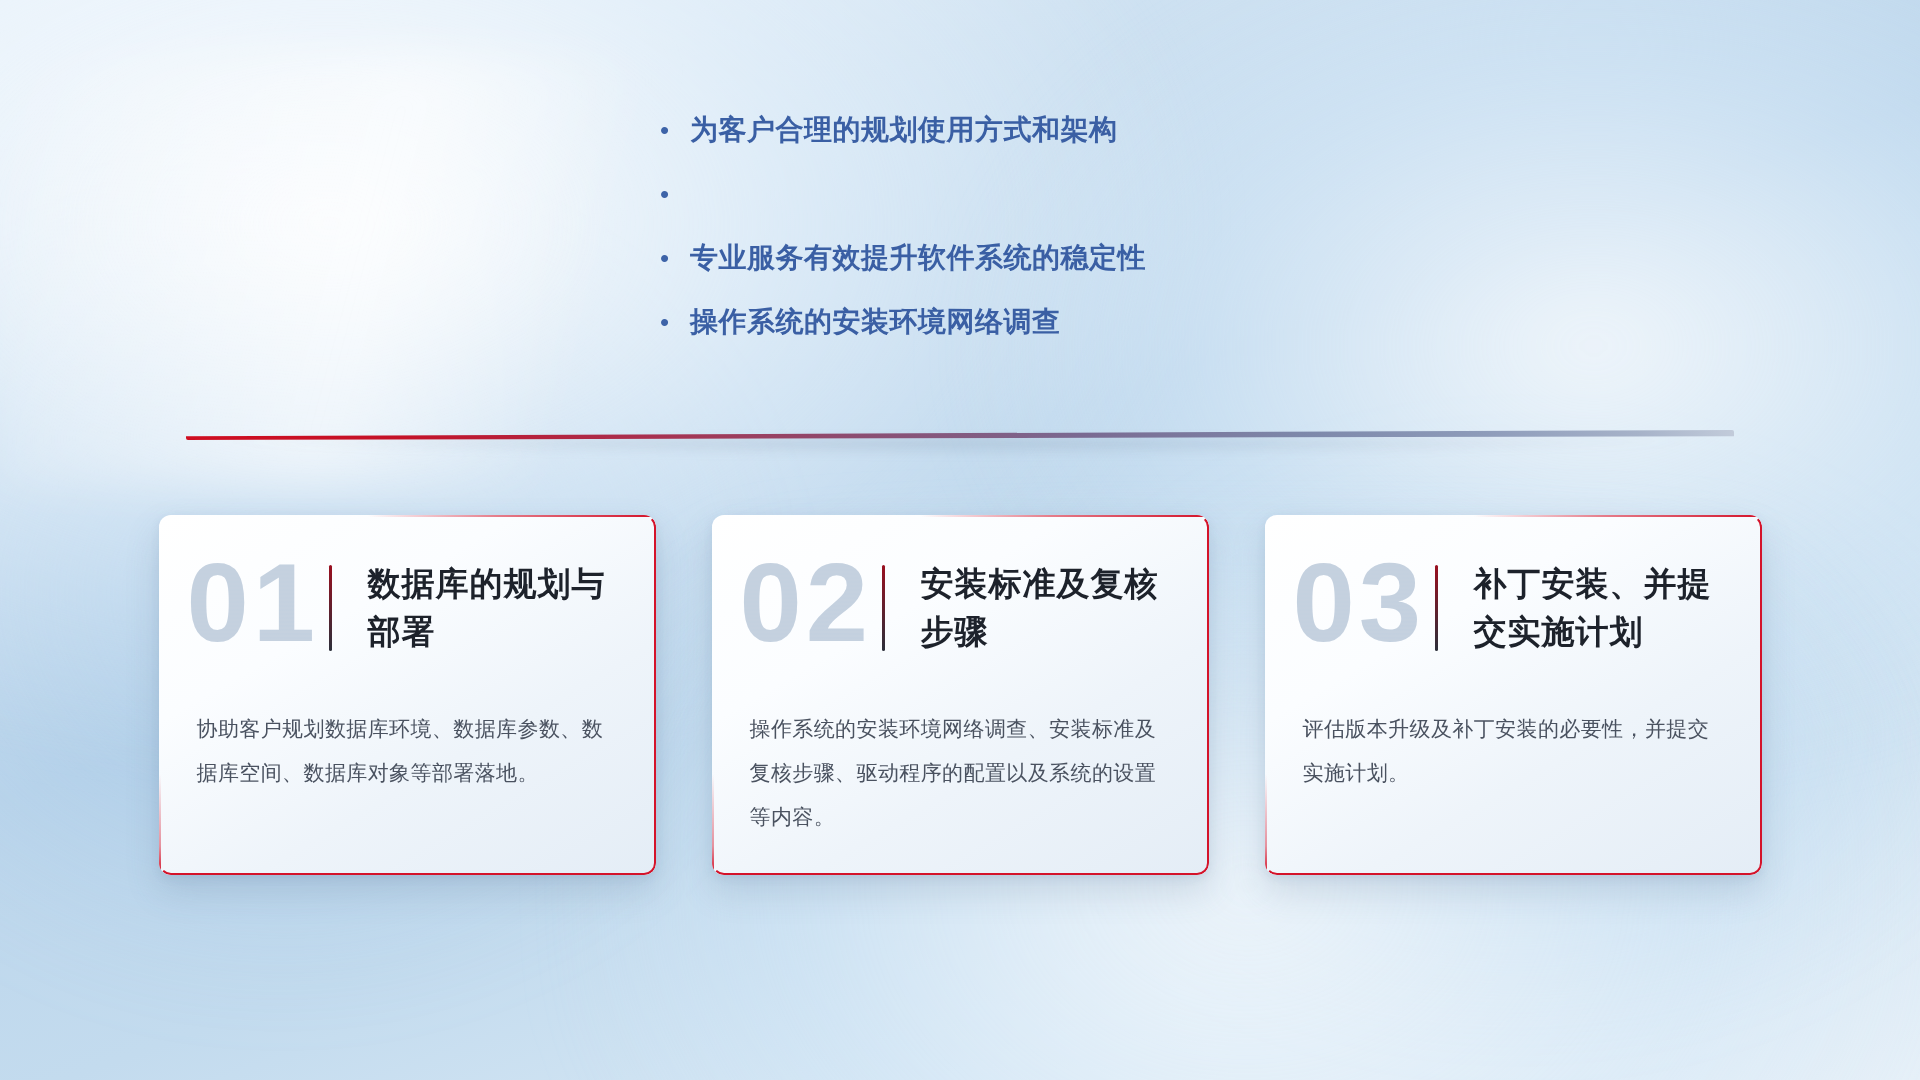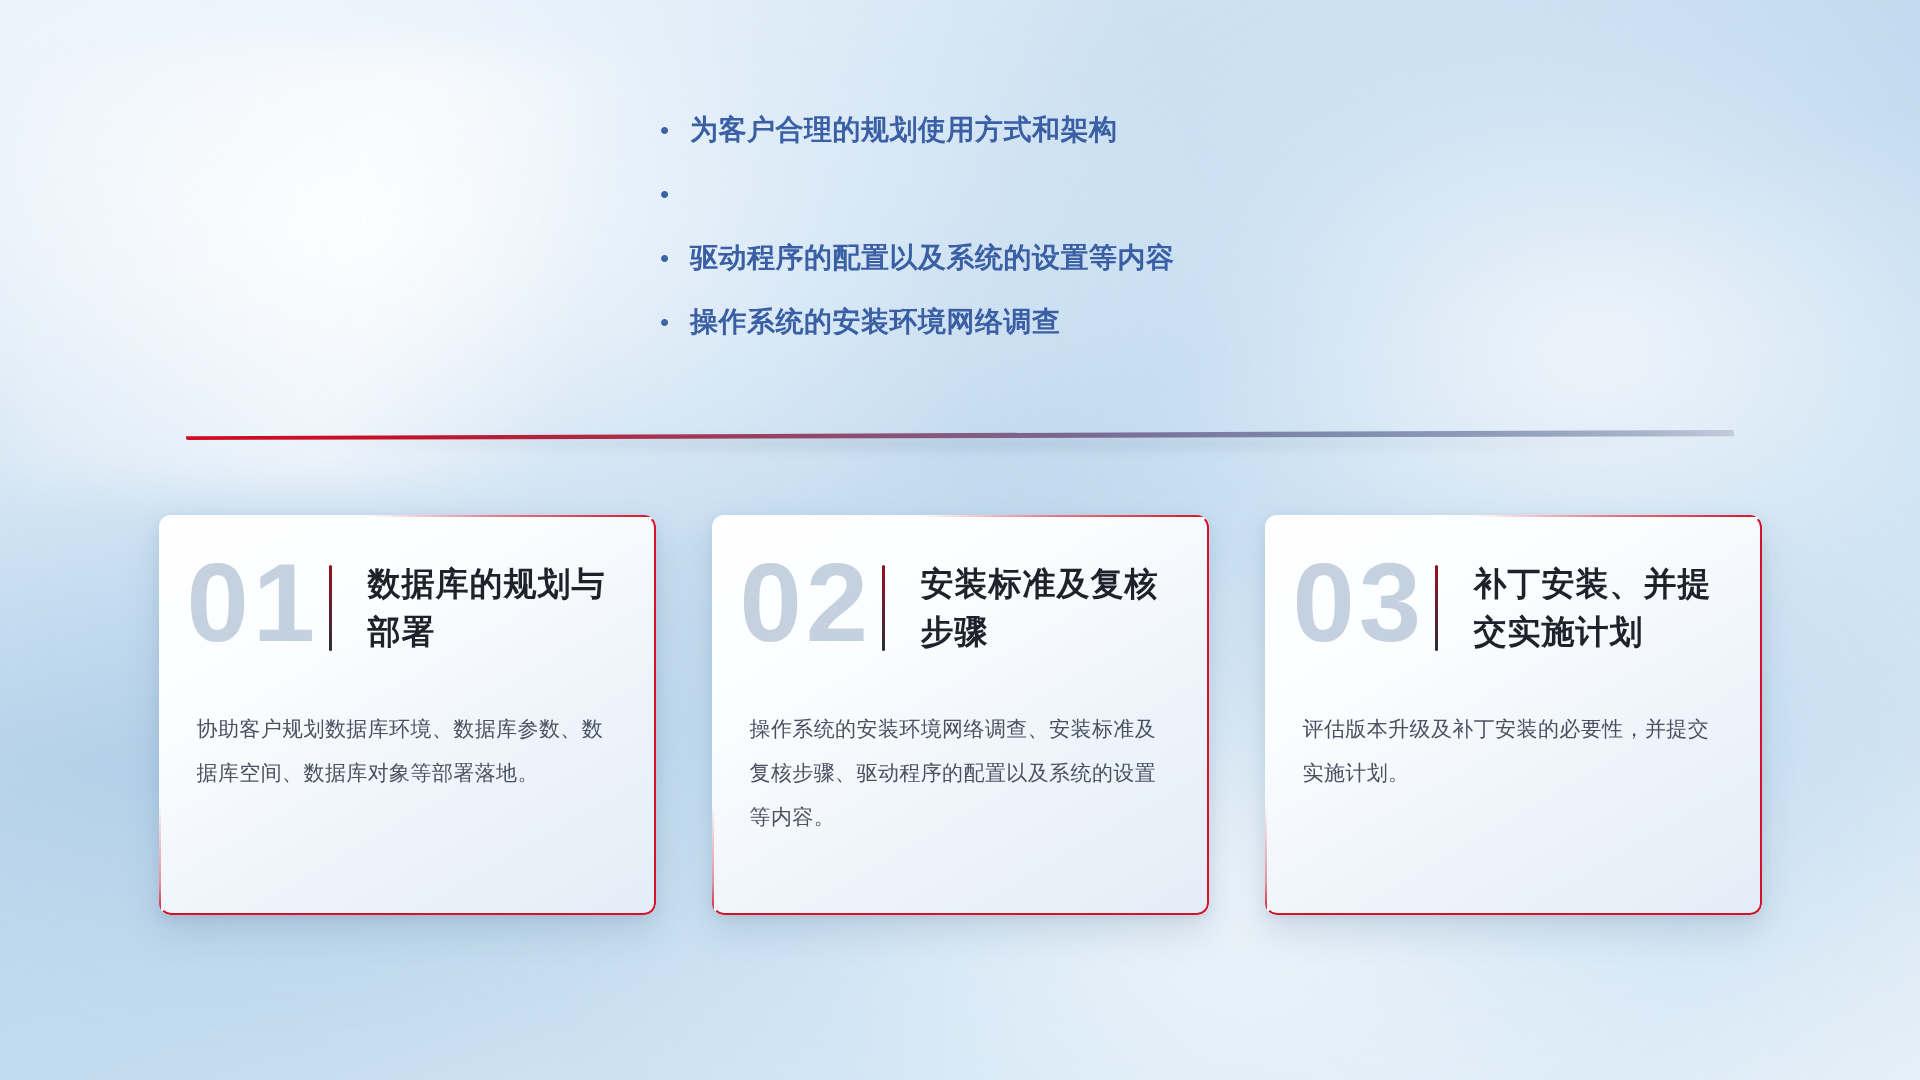--- a/index.html
+++ b/index.html
@@ -88,21 +88,21 @@
     filter:blur(5px);
   }
 
   
   #cards{
     position:absolute; left:0; top:515px; width:1920px;
     display:flex; justify-content:center; gap:56px;
   }
   .card{
     position:relative;
-    width:497px; height:400px;
+    width:497px; height:360px;
     border-radius:12px;
     background:linear-gradient(150deg,#ffffff 0%,#fbfdff 32%,#eef4fa 64%,#e4edf6 100%);
     box-shadow:0 16px 34px rgba(78,104,140,.18), 0 3px 10px rgba(78,104,140,.10);
     overflow:hidden;
   }
   .card-border{
     position:absolute; inset:0; border-radius:12px; pointer-events:none;
     border:2px solid transparent;
     border-right-color:#d4132a;
     border-bottom-color:#d4132a;
@@ -185,21 +185,21 @@
 <div id="bullets">
   <div class="bullet-row">
     <div class="bullet-dot">•</div>
     <div class="bullet-text">为客户合理的规划使用方式和架构</div>
   </div>
   <div class="bullet-row">
     <div class="bullet-dot">•</div>
   </div>
   <div class="bullet-row">
     <div class="bullet-dot">•</div>
-    <div class="bullet-text">驱动程序的配置以及系统的设置等内容</div>
+    <div class="bullet-text">专业服务有效提升软件系统的稳定性</div>
   </div>
   <div class="bullet-row">
     <div class="bullet-dot">•</div>
     <div class="bullet-text">操作系统的安装环境网络调查</div>
   </div>
 </div>
 
 <div id="divider">
   <div class="div-shadow"></div>
   <div class="div-line"></div>

